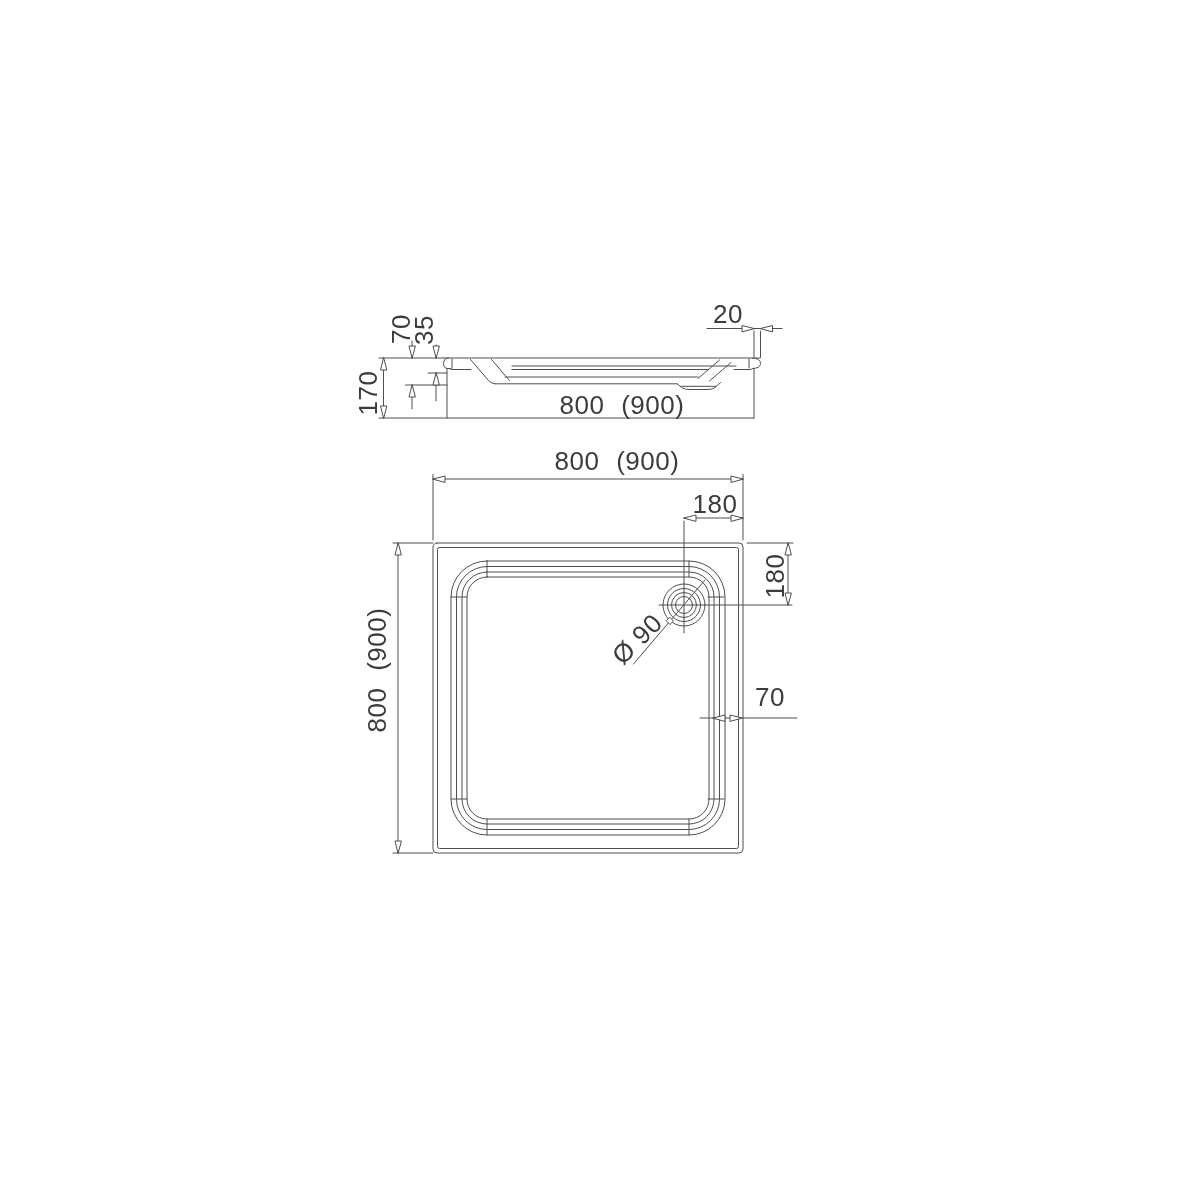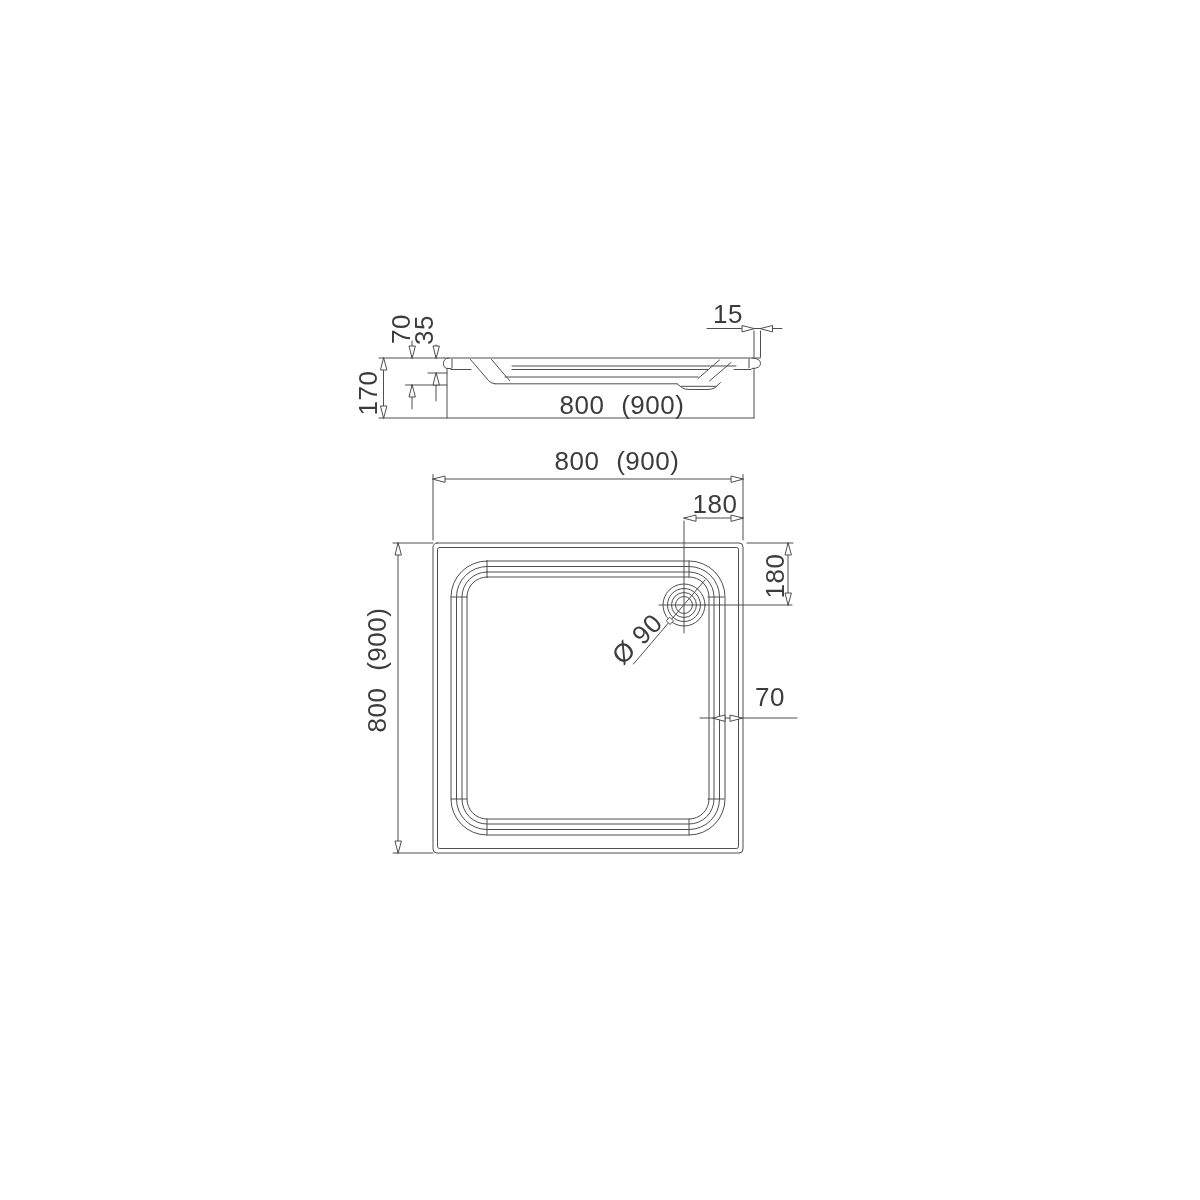--- a/index.html
+++ b/index.html
@@ -166,21 +166,21 @@
       <path d="M713 718 L725 715 L725 721 Z"></path>
       <path d="M742 718 L730 715 L730 721 Z"></path>
       <path d="M398 543 L395 555 L401 555 Z"></path>
       <path d="M398 853 L395 841 L401 841 Z"></path>
     </g>
   </svg>
 
   <div class="lbl r90" style="left:401px; top:329px;">70</div>
   <div class="lbl r90" style="left:424px; top:330px;">35</div>
   <div class="lbl r90" style="left:368px; top:393px;">170</div>
-  <div class="lbl" style="left:728px; top:314px;">15</div>
+  <div class="lbl" style="left:728px; top:314px;">20</div>
   <div class="lbl wide" style="left:622px; top:405px;">800 (900)</div>
 
   <div class="lbl wide" style="left:617px; top:461px;">800 (900)</div>
   <div class="lbl" style="left:715px; top:504px;">180</div>
   <div class="lbl r90" style="left:775px; top:576px;">180</div>
   <div class="lbl r45" style="left:637px; top:639px;">Ø 90</div>
   <div class="lbl" style="left:770px; top:697px;">70</div>
   <div class="lbl r90 wide" style="left:377px; top:670px;">800 (900)</div>
 
 </div>

